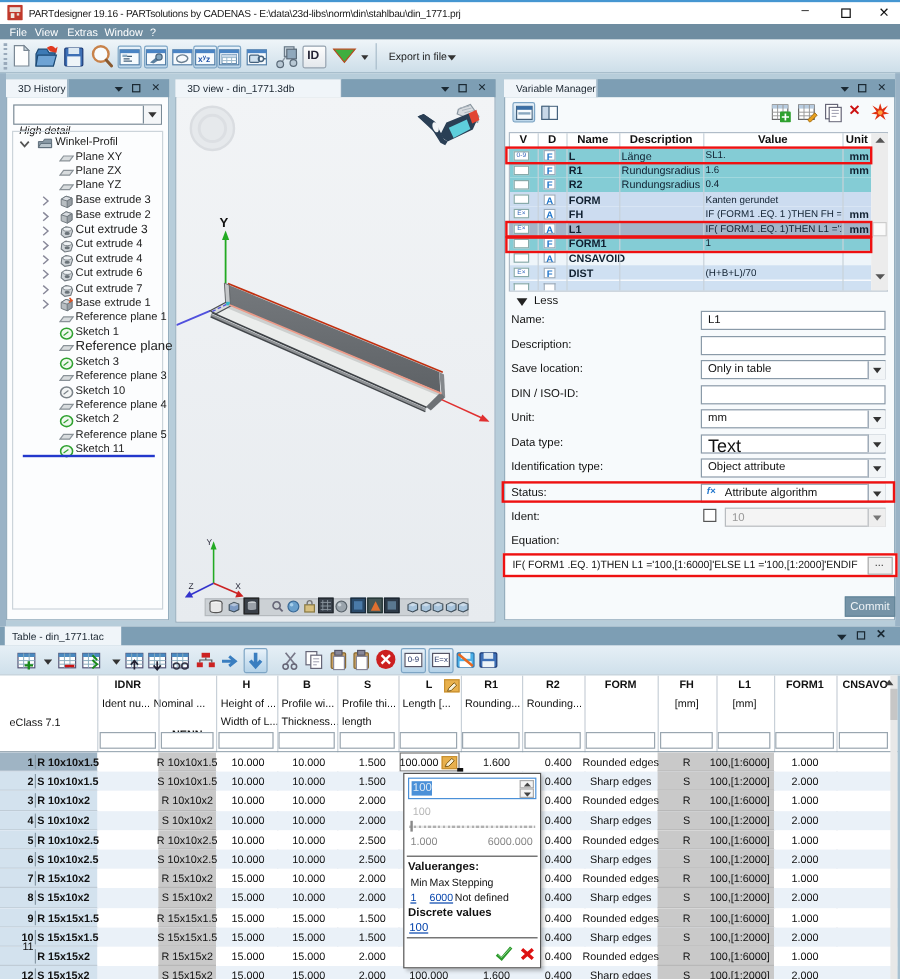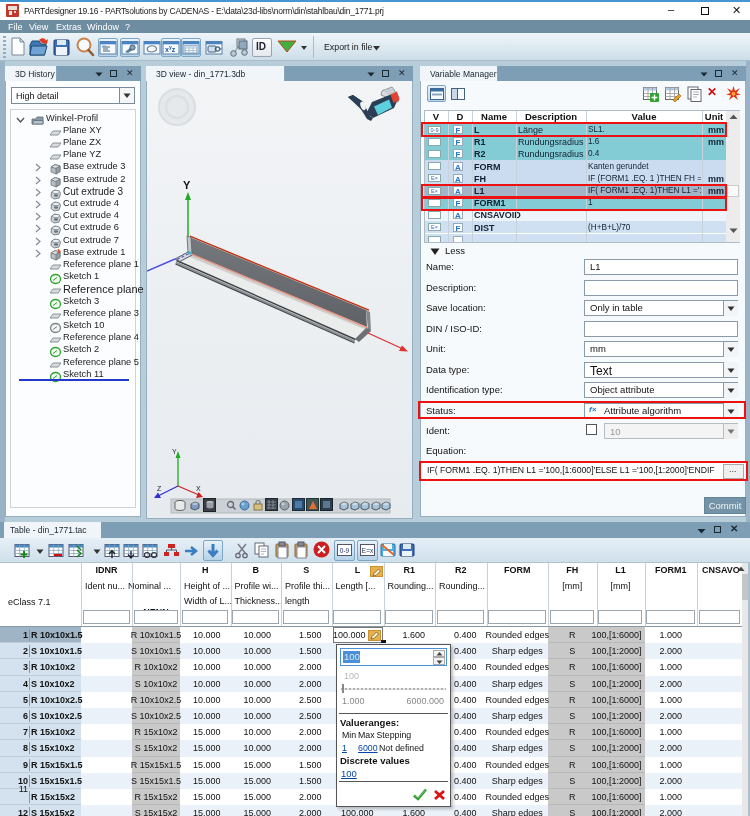--- a/index.html
+++ b/index.html
@@ -112,21 +112,21 @@
 <div class="ab" style="left:5px;top:66px;width:136px;height:451px;background:#fcfdfe;border:1px solid #96aebe;"></div>
 <div class="ab" style="left:5px;top:66px;width:136px;height:15px;background:#7d9eb4;"></div>
 <div class="ab" style="left:5px;top:66px;width:52px;height:15px;background:#f0f5f9;border-right:1px solid #8aa6ba;"></div>
 <div class="ab tt" style="left:15px;top:69px;font-size:8.5px;color:#1a2530;">3D History</div>
 <svg class="ab" style="left:95px;top:72px" width="8" height="6">
     <path d="M0.5 0.5 l7 0 l-3.5 4 z" fill="#1a2832"></path>
   </svg>
 <div class="ab" style="left:110px;top:70px;width:7px;height:7px;border:1px solid #1a2832;"></div>
 <div class="ab tt" style="left:126px;top:68px;font-size:9px;color:#1a2832;">✕</div>
 <div class="ab" style="left:11px;top:87px;width:124px;height:17px;background:#fff;border:1px solid #7a8a96;"></div>
-<div class="ab tt" style="left:16px;top:91px;font-size:9px;color:#111;">High detail</div>
+<div class="ab tt" style="left:16px;top:104px;font-size:9px;color:#111;font-style:italic;">High detail</div>
 <div class="ab" style="left:119px;top:88px;width:15px;height:15px;border-left:1px solid #7a8a96;background:#f4f6f8;"></div>
 <svg class="ab" style="left:123px;top:93px" width="8" height="6">
     <path d="M0.5 0.5 l7 0 l-3.5 4.5 z" fill="#333"></path>
   </svg>
 <div class="ab" style="left:10px;top:109px;width:126px;height:399px;border:1px solid #ccd4da;"></div>
 <svg class="ab" style="left:16px;top:115.5px" width="9" height="8">
     <path d="M1 2 L4.5 6 L8 2" stroke="#555" stroke-width="1.4" fill="none"></path>
   </svg>
 <div class="ab" style="left:31px;top:112.5px;"><svg width="13" height="12">
       <path d="M1 4 L5 4 L6 2 L12 2 L12 9 L1 9 Z" fill="#8a9aa6" stroke="#5a6a76" stroke-width="0.8"></path>
@@ -558,21 +558,21 @@
 <div class="ab tt" style="left:590px;top:322.5px;font-size:9.5px;color:#111;"></div>
 <div class="ab tt" style="left:426px;top:343px;font-size:9.5px;color:#111;">Unit:</div>
 <div class="ab" style="left:584px;top:341px;width:154px;height:16px;background:#fff;border:1px solid #8a9aa8;"></div>
 <div class="ab tt" style="left:590px;top:343px;font-size:9.5px;color:#111;">mm</div>
 <div class="ab" style="left:722.5px;top:341.5px;width:15px;height:15px;border-left:1px solid #8a9aa8;background:#f2f5f7;"></div>
 <svg class="ab" style="left:726.5px;top:347px" width="8" height="6">
     <path d="M0.5 0.5 l7 0 l-3.5 4.5 z" fill="#333"></path>
   </svg>
 <div class="ab tt" style="left:426px;top:363.5px;font-size:9.5px;color:#111;">Data type:</div>
 <div class="ab" style="left:584px;top:361.5px;width:154px;height:16px;background:#fff;border:1px solid #8a9aa8;"></div>
-<div class="ab tt" style="left:590px;top:363.5px;font-size:12px;color:#111;">Text</div>
+<div class="ab tt" style="left:590px;top:363.5px;font-size:15px;color:#111;">Text</div>
 <div class="ab" style="left:722.5px;top:362.0px;width:15px;height:15px;border-left:1px solid #8a9aa8;background:#f2f5f7;"></div>
 <svg class="ab" style="left:726.5px;top:367.5px" width="8" height="6">
     <path d="M0.5 0.5 l7 0 l-3.5 4.5 z" fill="#333"></path>
   </svg>
 <div class="ab tt" style="left:426px;top:384px;font-size:9.5px;color:#111;">Identification type:</div>
 <div class="ab" style="left:584px;top:382px;width:154px;height:16px;background:#fff;border:1px solid #8a9aa8;"></div>
 <div class="ab tt" style="left:590px;top:384px;font-size:9.5px;color:#111;">Object attribute</div>
 <div class="ab" style="left:722.5px;top:382.5px;width:15px;height:15px;border-left:1px solid #8a9aa8;background:#f2f5f7;"></div>
 <svg class="ab" style="left:726.5px;top:388px" width="8" height="6">
     <path d="M0.5 0.5 l7 0 l-3.5 4.5 z" fill="#333"></path>

